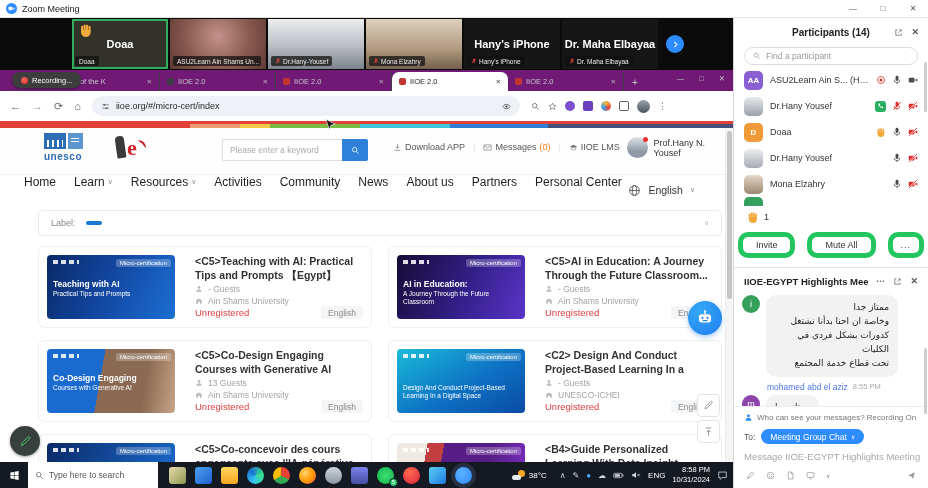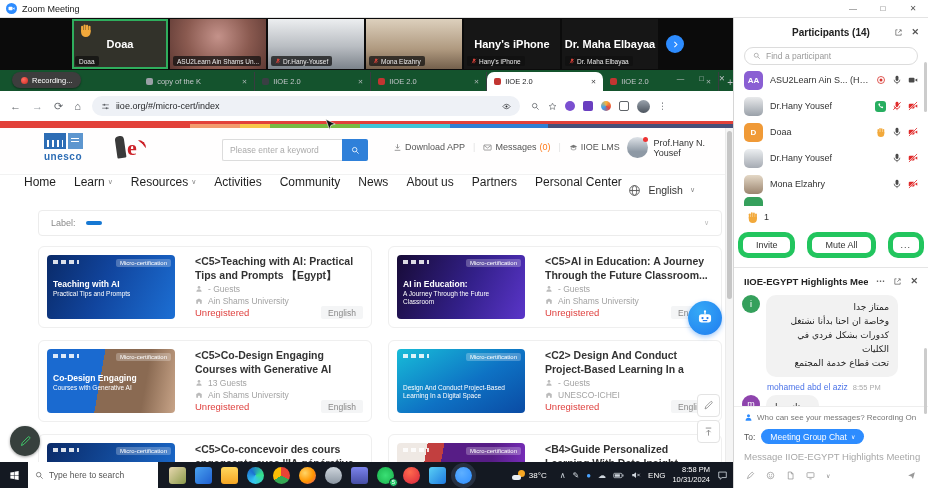--- a/index.html
+++ b/index.html
@@ -23,21 +23,21 @@
   .tile.is-name .t-center { display:flex; }
   .t-hand { display:none; position:absolute; left:7px; top:4px; width:14px; height:14px; }
   .tile.has-hand .t-hand { display:block; }
   .t-label { position:absolute; left:3px; bottom:3px; background:rgba(15,15,15,.72); color:#ececec; font-size:6.5px; padding:1.5px 4px; border-radius:2px; display:flex; align-items:center; gap:2px; max-width:88px; white-space:nowrap; overflow:hidden; }
   .t-label .lbl-mic { display:none; width:6px; height:6px; color:#e0443c; flex:none; }
   .tile.is-muted .lbl-mic { display:block; }
   .next-btn { position:absolute; left:666px; top:17px; width:18px; height:18px; border-radius:50%; background:#2d8cff; display:flex; align-items:center; justify-content:center; color:#fff; }
 
   
   .browser { position:absolute; left:0; top:70px; width:733px; height:392px; background:#fff; overflow:hidden; }
-  .tab-strip { height:21px; background:#14532d; display:flex; align-items:flex-end; padding-left:44px; position:relative;justify-content:flex-end; }
+  .tab-strip { height:21px; background:#701a75; display:flex; align-items:flex-end; padding-left:44px; position:relative; }
   .tab { width:116px; height:19px; display:flex; align-items:center; gap:4px; padding:0 7px; font-size:7.5px; color:#c3c6ca; border-right:1px solid #393c41; cursor:default; }
   .tab.is-active { background:#fff; color:#202124; border-radius:7px 7px 0 0; border-right:none; }
   .tab .fav { width:7px; height:7px; border-radius:2px; flex:none; }
   .tab .tab-title { flex:1; white-space:nowrap; overflow:hidden; }
   .tab .tab-x { font-size:6.5px; opacity:.85; }
   .new-tab { color:#c3c6ca; font-size:10px; margin-left:8px; padding-bottom:3px; }
   .bwin-ctls { position:absolute; right:8px; top:4px; display:flex; gap:15px; color:#c3c6ca; font-size:7.5px; }
   .recording-pill { position:absolute; left:12px; top:2px; height:16px; background:#3d3d3d; border-radius:8px; display:flex; align-items:center; gap:4px; padding:0 9px; z-index:4; color:#fff; font-size:7.5px; box-shadow:0 1px 2px rgba(0,0,0,.4); }
   .rec-dot { width:7px; height:7px; border-radius:50%; background:radial-gradient(circle at 35% 35%, #ff6a5f, #cf2a22); }
 
@@ -147,21 +147,21 @@
   .p-actions { display:flex; align-items:center; justify-content:center; gap:12px; padding:7px 0 9px; }
   .pill-btn { border:5px solid #22c55e; border-radius:10px; padding:3px 13px; font-size:9px; color:#333; background:#fff; white-space:nowrap; }
   .pill-btn.more { padding:3px 8px; letter-spacing:1px; }
   .sect-divider { height:1px; background:#e5e5e5; }
 
   .c-header { height:20px; margin-top:3px; display:flex; align-items:center; padding:0 10px; font-weight:bold; font-size:9.5px; color:#222; gap:8px; }
   .c-header-title { flex:1; white-space:nowrap; overflow:hidden; }
   .dots-glyph { color:#666; font-size:9px; letter-spacing:.5px; }
   .c-scroll { flex:1; padding:4px 8px 0; overflow:hidden; position:relative; }
   .c-msg { margin-bottom:5px; }
-  .c-msg-h { display:none; margin:2px 0 3px 25px; align-items:flex-end; gap:5px; }
+  .c-msg-h { display:none; margin:2px 0 3px 25px; align-items:center; gap:5px; }
   .c-msg.has-header .c-msg-h { display:flex; }
   .c-sender { color:#4b73e8; font-size:8.5px; }
   .c-time { color:#aaa; font-size:7.5px; }
   .c-row { display:flex; gap:6px; align-items:flex-start; }
   .c-av { width:18px; height:18px; border-radius:50%; color:#fff; display:flex; align-items:center; justify-content:center; font-size:9px; flex:none; background:#888; }
   .c-bubble { background:#f2f2f2; border-radius:10px; padding:6px 9px; font-size:9px; color:#222; line-height:1.55; white-space:pre-line; direction:rtl; text-align:right; font-family:"DejaVu Sans",sans-serif; max-width:132px; }
   .c-notice { display:flex; align-items:center; gap:4px; font-size:8px; color:#777; padding:6px 10px 4px; border-top:1px solid #eee; }
   .c-notice .ic9 { color:#2d8cff; flex:none; }
   .c-to { display:flex; align-items:center; gap:6px; padding:3px 10px 0; font-size:8.5px; color:#555; }
   .to-pill { background:#2d8cff; color:#fff; border-radius:10px; padding:2.5px 9px; display:flex; align-items:center; gap:4px; font-size:8.5px; }

